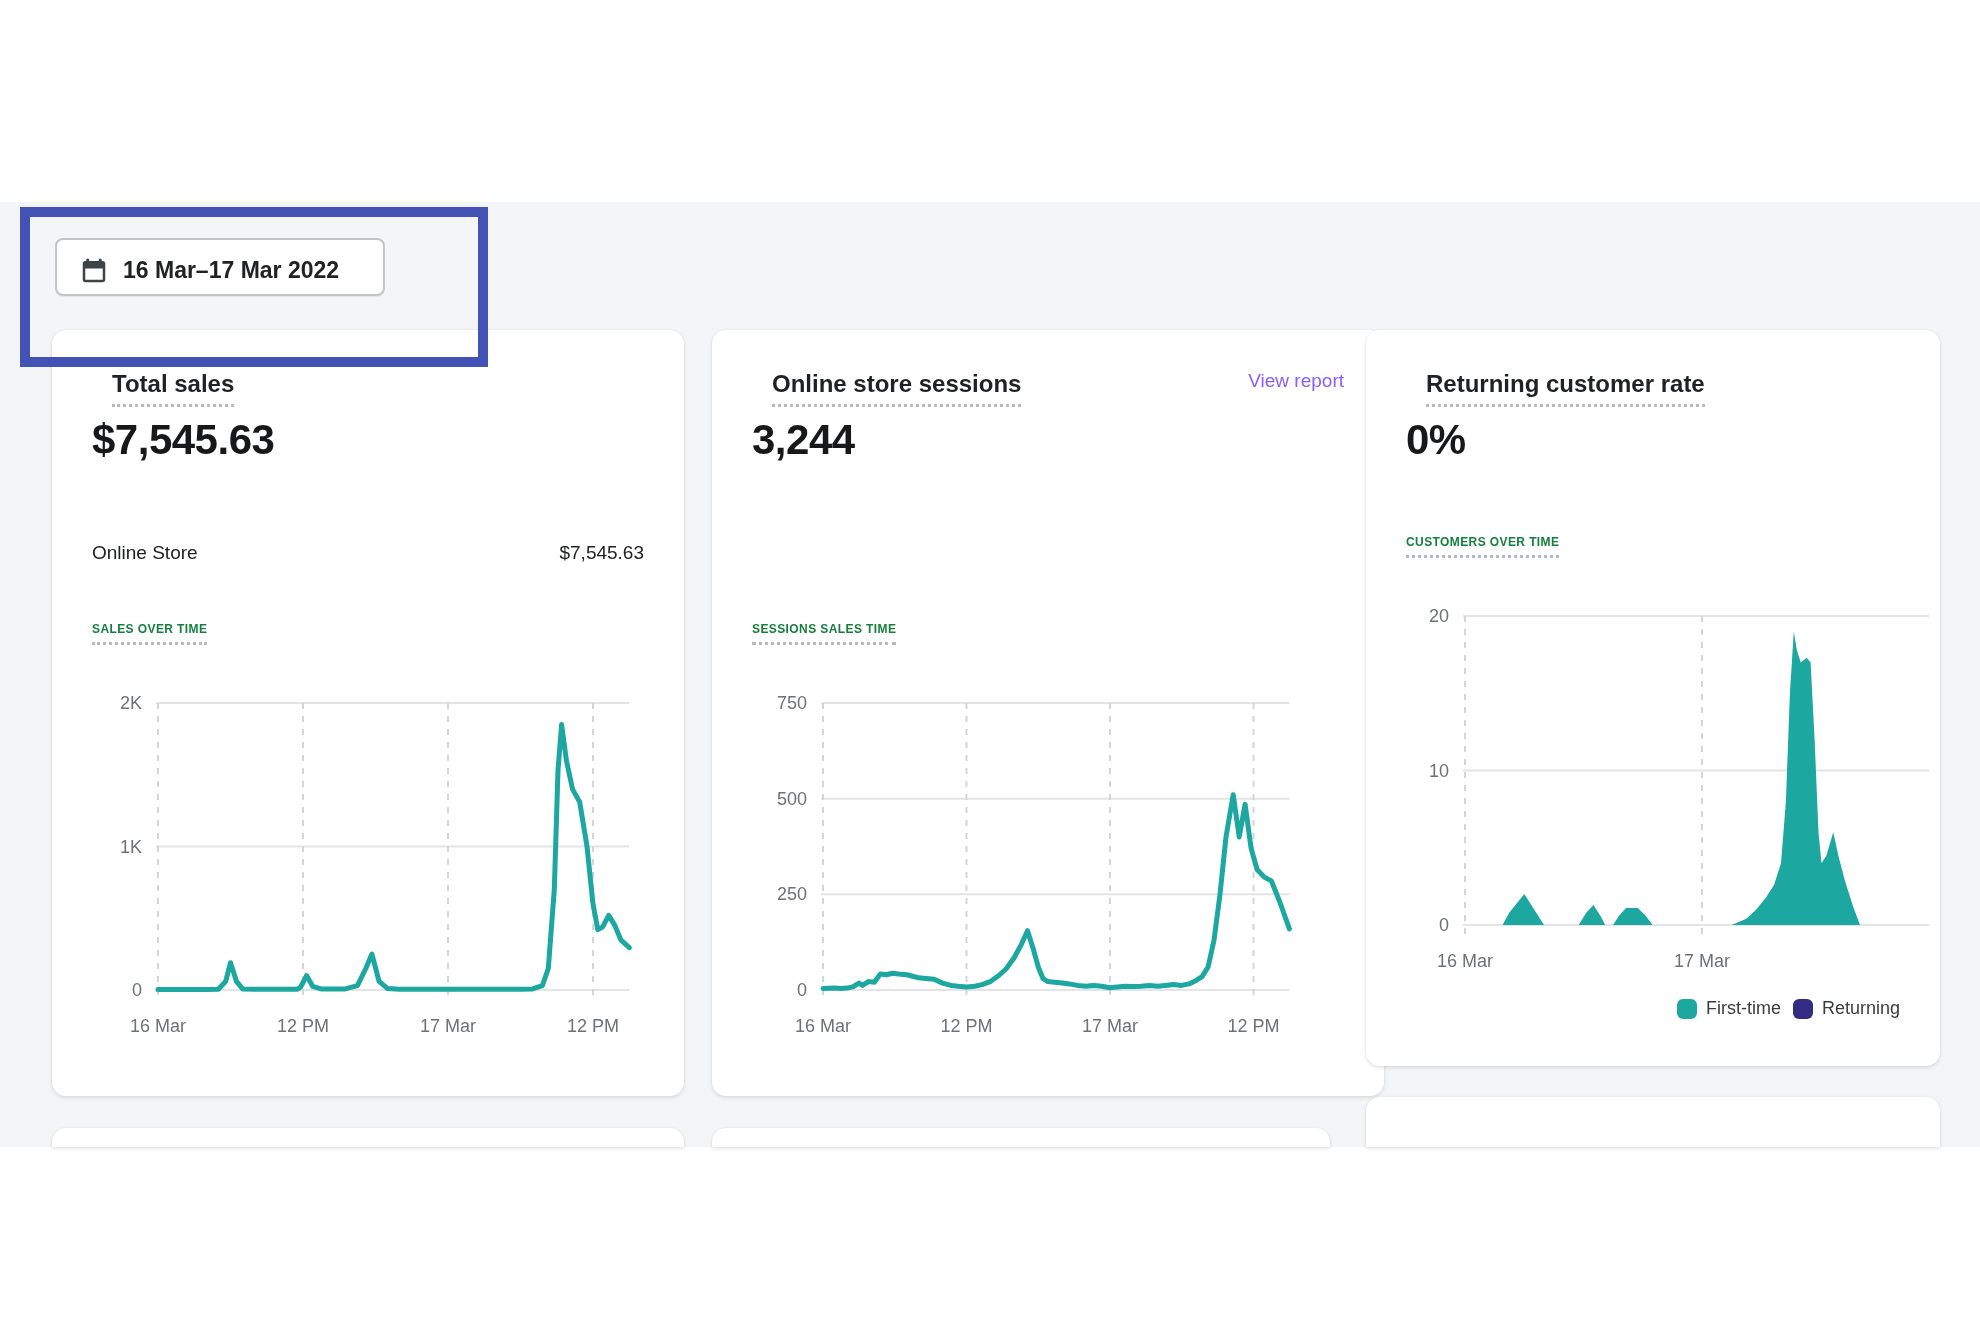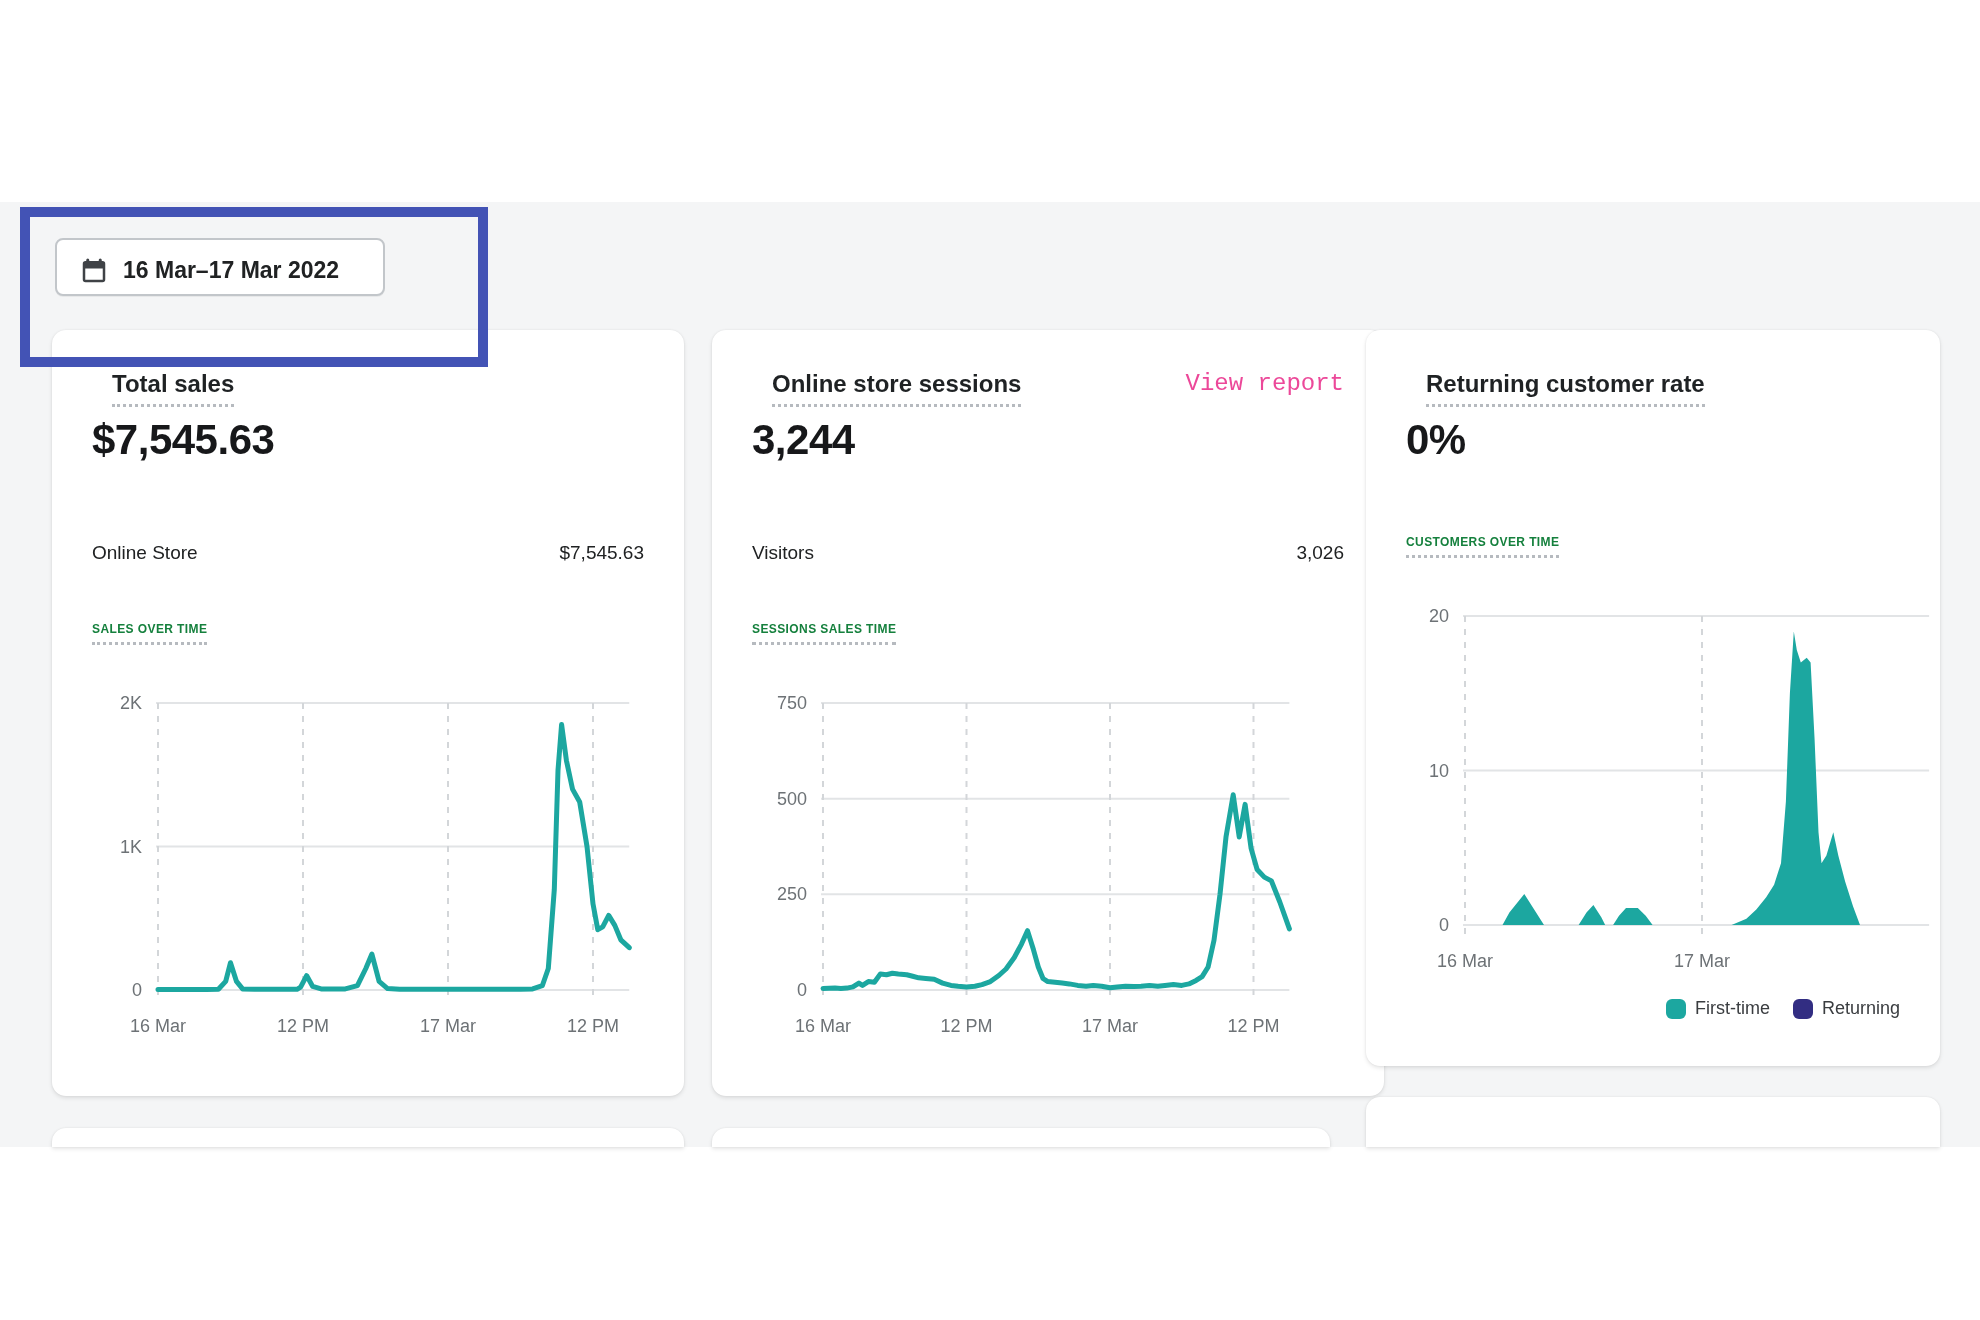--- a/index.html
+++ b/index.html
@@ -21,28 +21,28 @@
   .c1{left:52px;top:330px;width:632px;height:766px;}
   .c2{left:712px;top:330px;width:672px;height:766px;}
   .c3{left:1366px;top:330px;width:574px;height:736px;}
   .p1{left:52px;top:1128px;width:632px;height:19px;border-radius:14px 14px 0 0;}
   .p2{left:712px;top:1128px;width:618px;height:19px;border-radius:14px 14px 0 0;}
   .p3{left:1366px;top:1097px;width:574px;height:50px;border-radius:14px 14px 0 0;}
   .title-row{position:absolute;left:40px;right:40px;top:40px;display:flex;
              justify-content:space-between;align-items:flex-start;margin-left:20px;}
   .card-title{font-size:24px;font-weight:700;color:#1f2224;}
   .dotted{display:inline-block;border-bottom:3px dotted #b6babf;padding-bottom:6px;}
-  .view-link{font-size:24px;color:#ec4899;text-decoration:none;cursor:pointer;font-weight:400;font-family:Liberation Mono, monospace;}
+  .view-link{font-size:19px;color:#8b5cf6;text-decoration:none;cursor:pointer;font-weight:400;}
   .metric{position:absolute;left:40px;top:86px;font-size:42px;font-weight:700;color:#17181a;letter-spacing:-0.5px;}
   .kv-row{position:absolute;left:40px;right:40px;top:212px;display:flex;
           justify-content:space-between;font-size:19px;color:#202223;text-align:center;}
   .section-heading{position:absolute;left:40px;top:292px;font-size:12px;font-weight:700;
           letter-spacing:.4px;color:#15803d;}
   .c3 .section-heading{top:205px;}
-  .legend{position:absolute;right:40px;top:668px;display:flex;align-items:center;gap:23px;
+  .legend{position:absolute;right:40px;top:668px;display:flex;align-items:center;gap:12px;
           font-size:18px;color:#3a3d40;}
   .legend-item{display:flex;align-items:center;gap:9px;}
   .swatch{width:20px;height:20px;border-radius:6px;display:inline-block;}
   #charts{position:absolute;left:0;top:0;z-index:20;pointer-events:none;
           font-family:"Liberation Sans",sans-serif;}
 </style>
 </head>
 <body>
 
 <div class="canvas">
@@ -69,24 +69,20 @@
     </div>
     <div class="section-heading dotted">SALES OVER TIME</div>
   </section>
 
   <section class="card c2">
     <div class="title-row">
       <span class="card-title dotted">Online store sessions</span>
       <a class="view-link">View report</a>
     </div>
     <div class="metric">3,244</div>
-    <div class="kv-row">
-      <span>Visitors</span>
-      <span>3,026</span>
-    </div>
     <div class="section-heading dotted">SESSIONS SALES TIME</div>
   </section>
 
   <section class="card c3">
     <div class="title-row">
       <span class="card-title dotted">Returning customer rate</span>
     </div>
     <div class="metric">0%</div>
     <div class="section-heading dotted">CUSTOMERS OVER TIME</div>
     <div class="legend">

